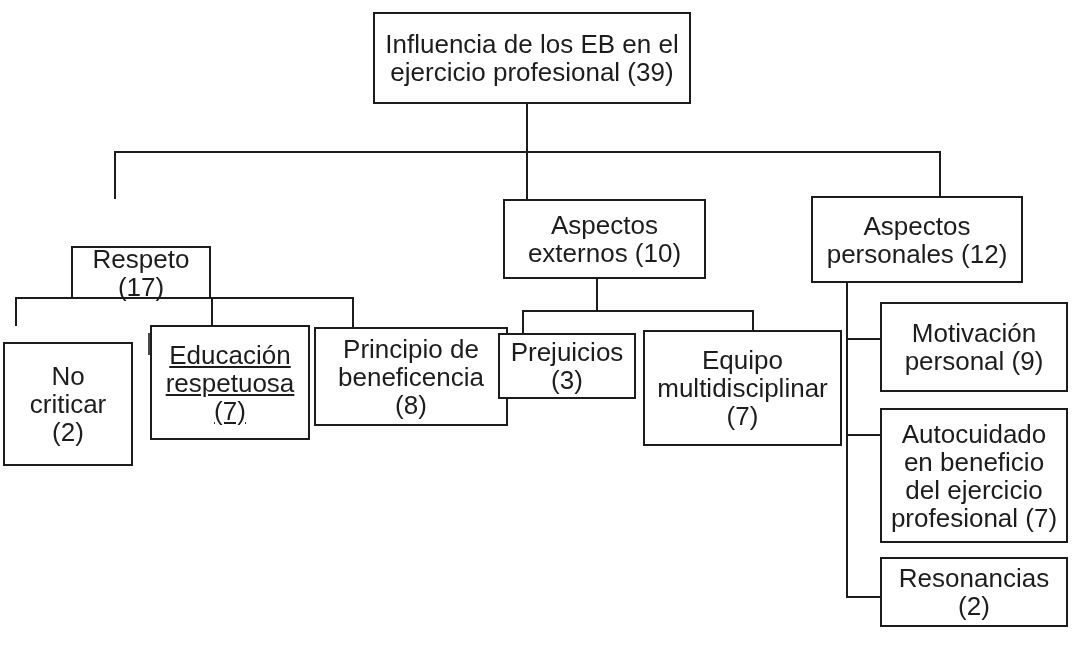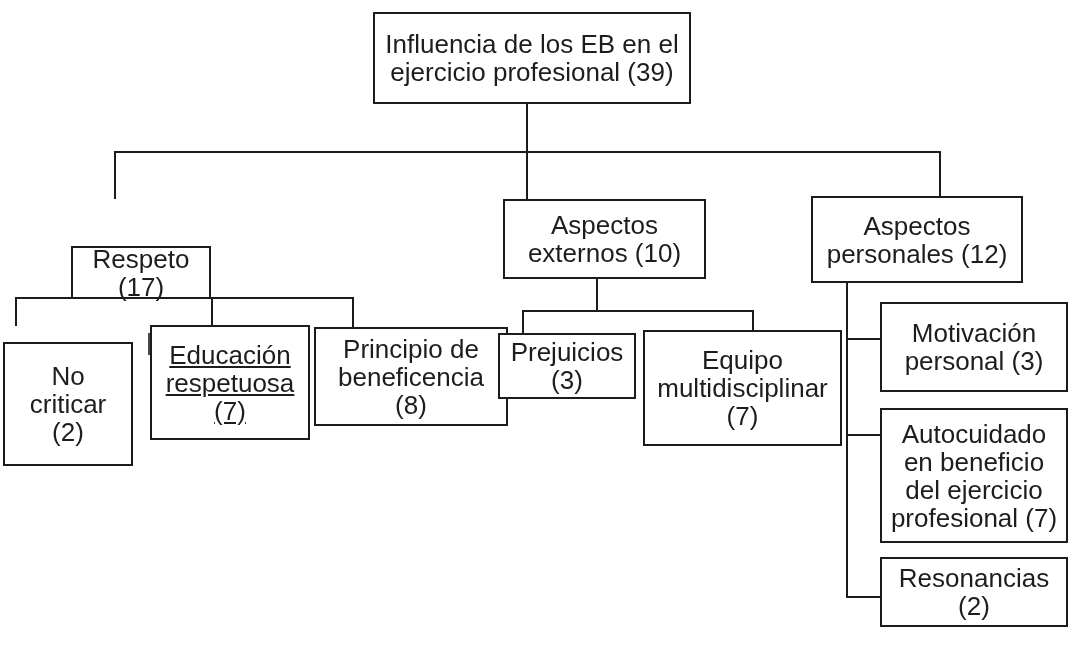--- a/index.html
+++ b/index.html
@@ -129,21 +129,21 @@
 (8)</div>
 
   <div class="node" id="node-prejuicios">Prejuicios
 (3)</div>
 
   <div class="node" id="node-equipo">Equipo
 multidisciplinar
 (7)</div>
 
   <div class="node" id="node-motivacion">Motivación
-personal (3)</div>
+personal (9)</div>
 
   <div class="node" id="node-autocuidado">Autocuidado
 en beneficio
 del ejercicio
 profesional (7)</div>
 
   <div class="node" id="node-resonancias">Resonancias
 (2)</div>
 
   <div class="text-cursor"></div>

